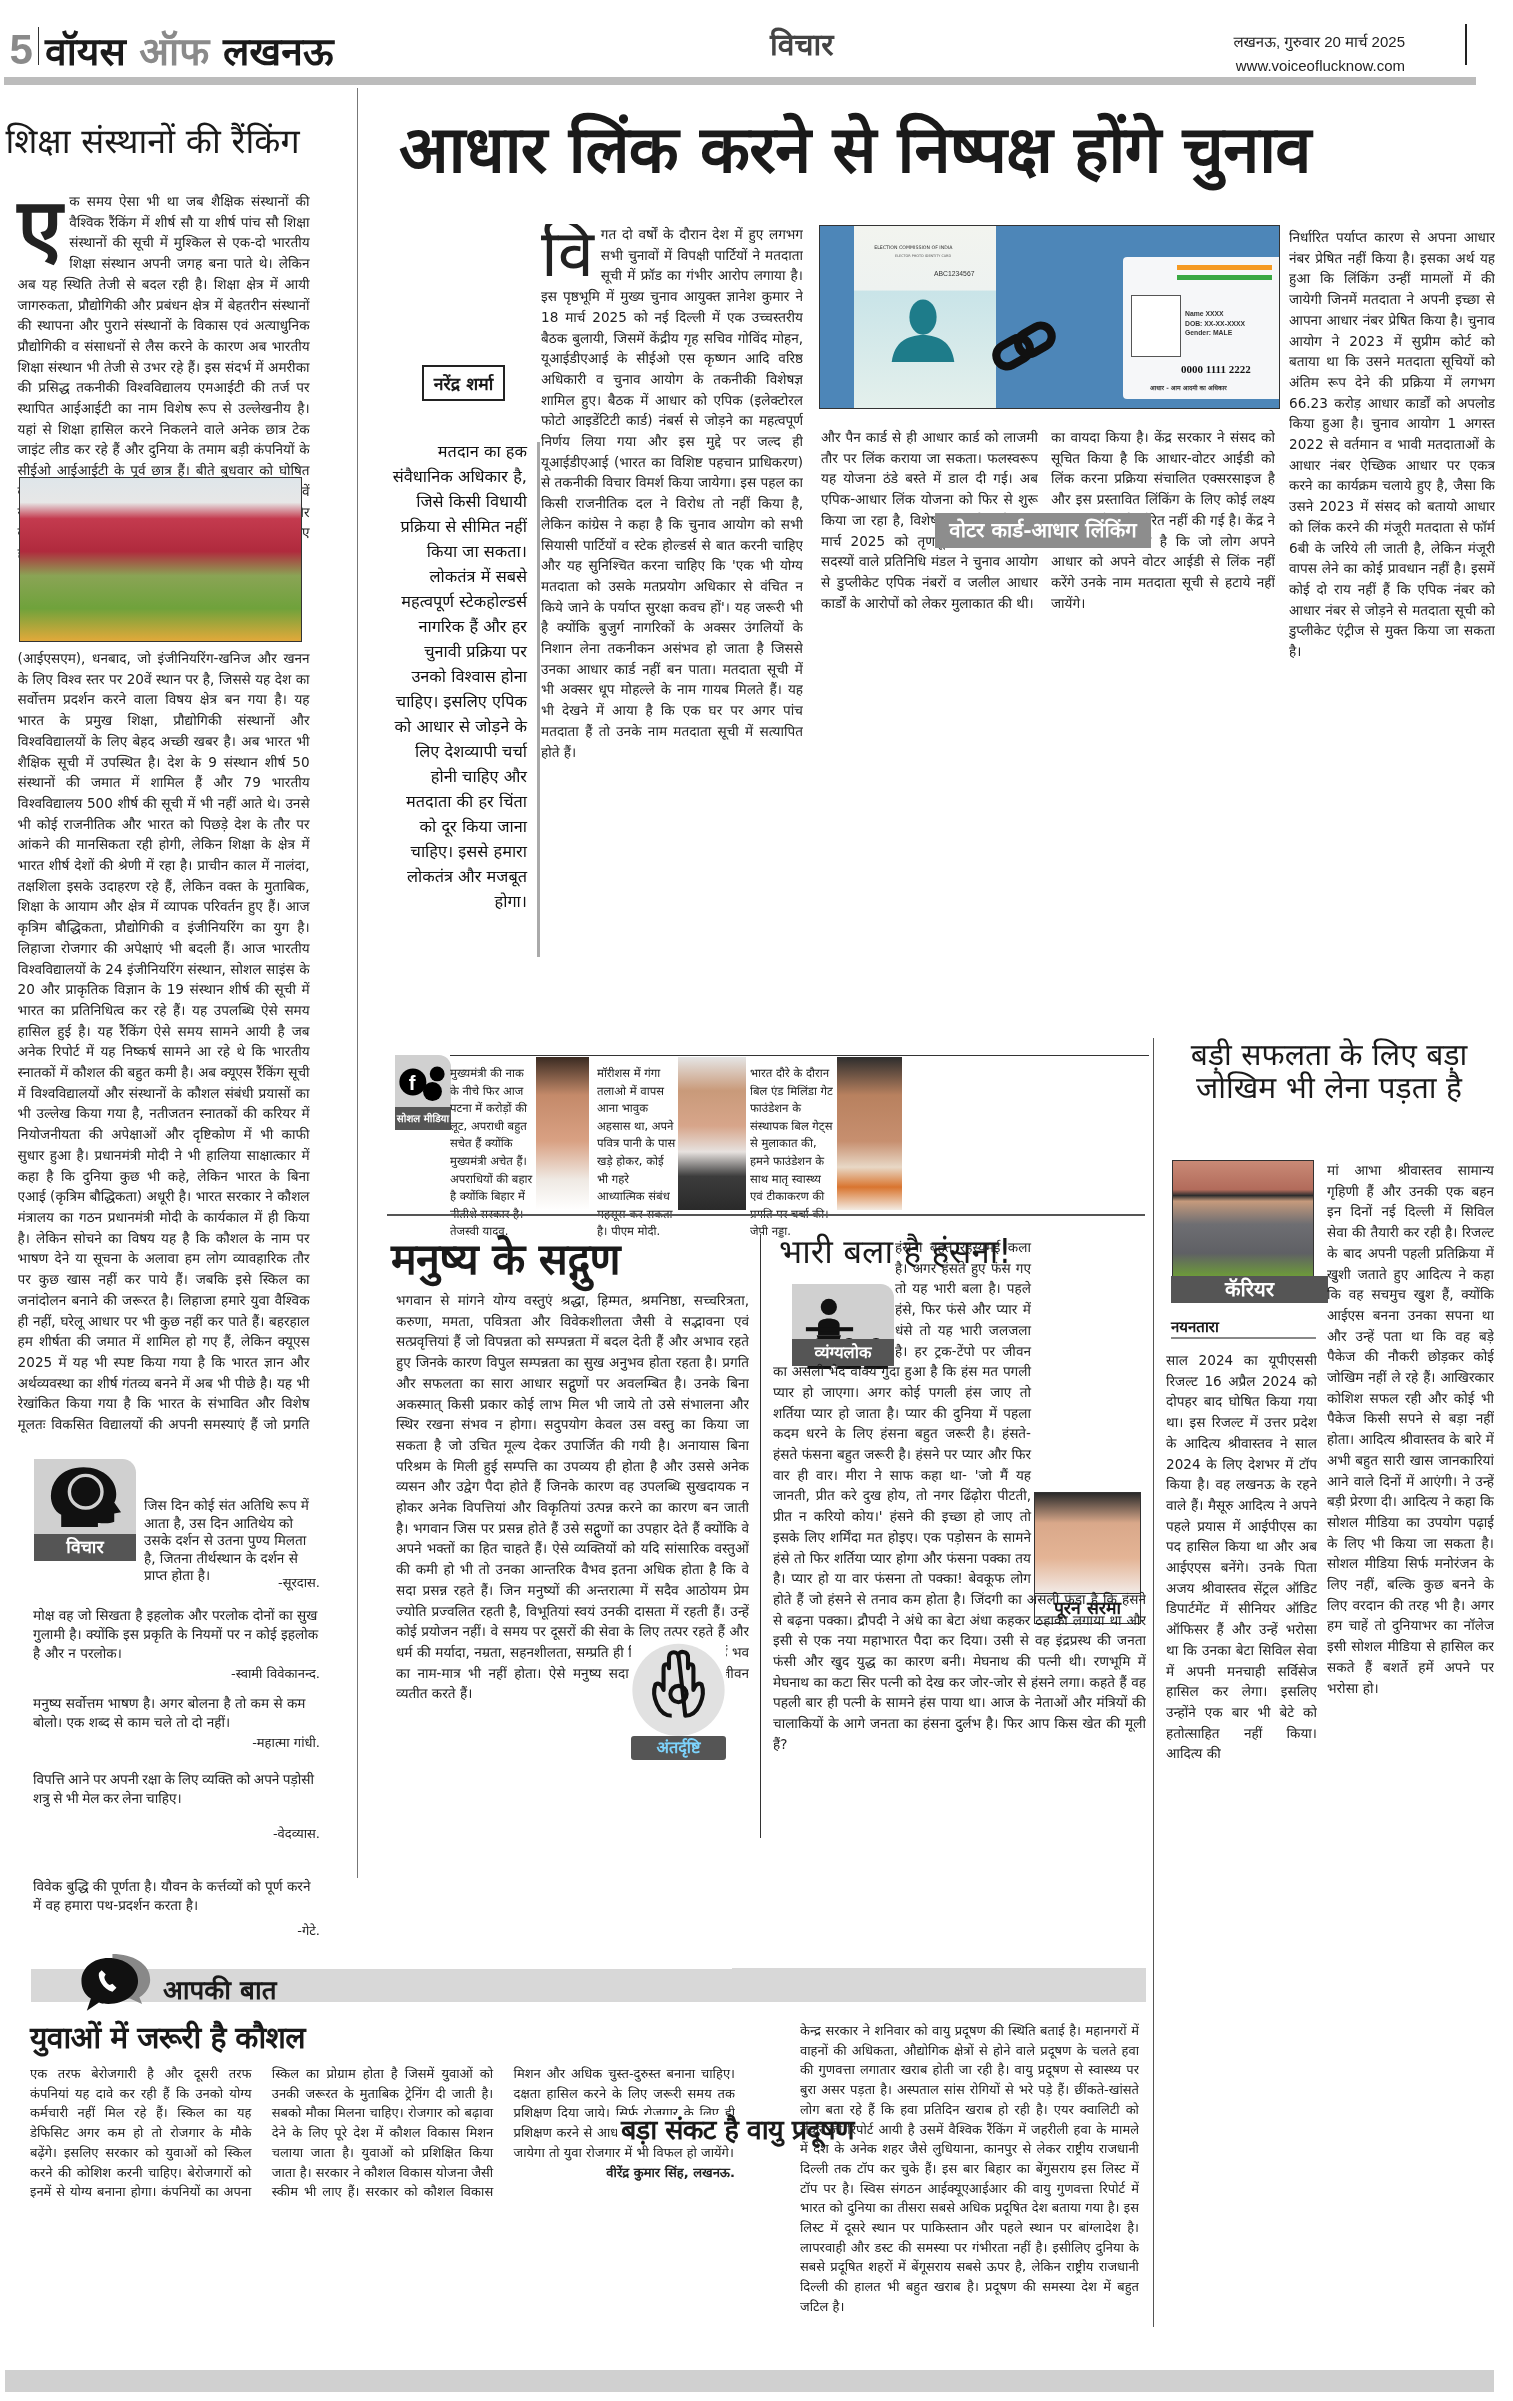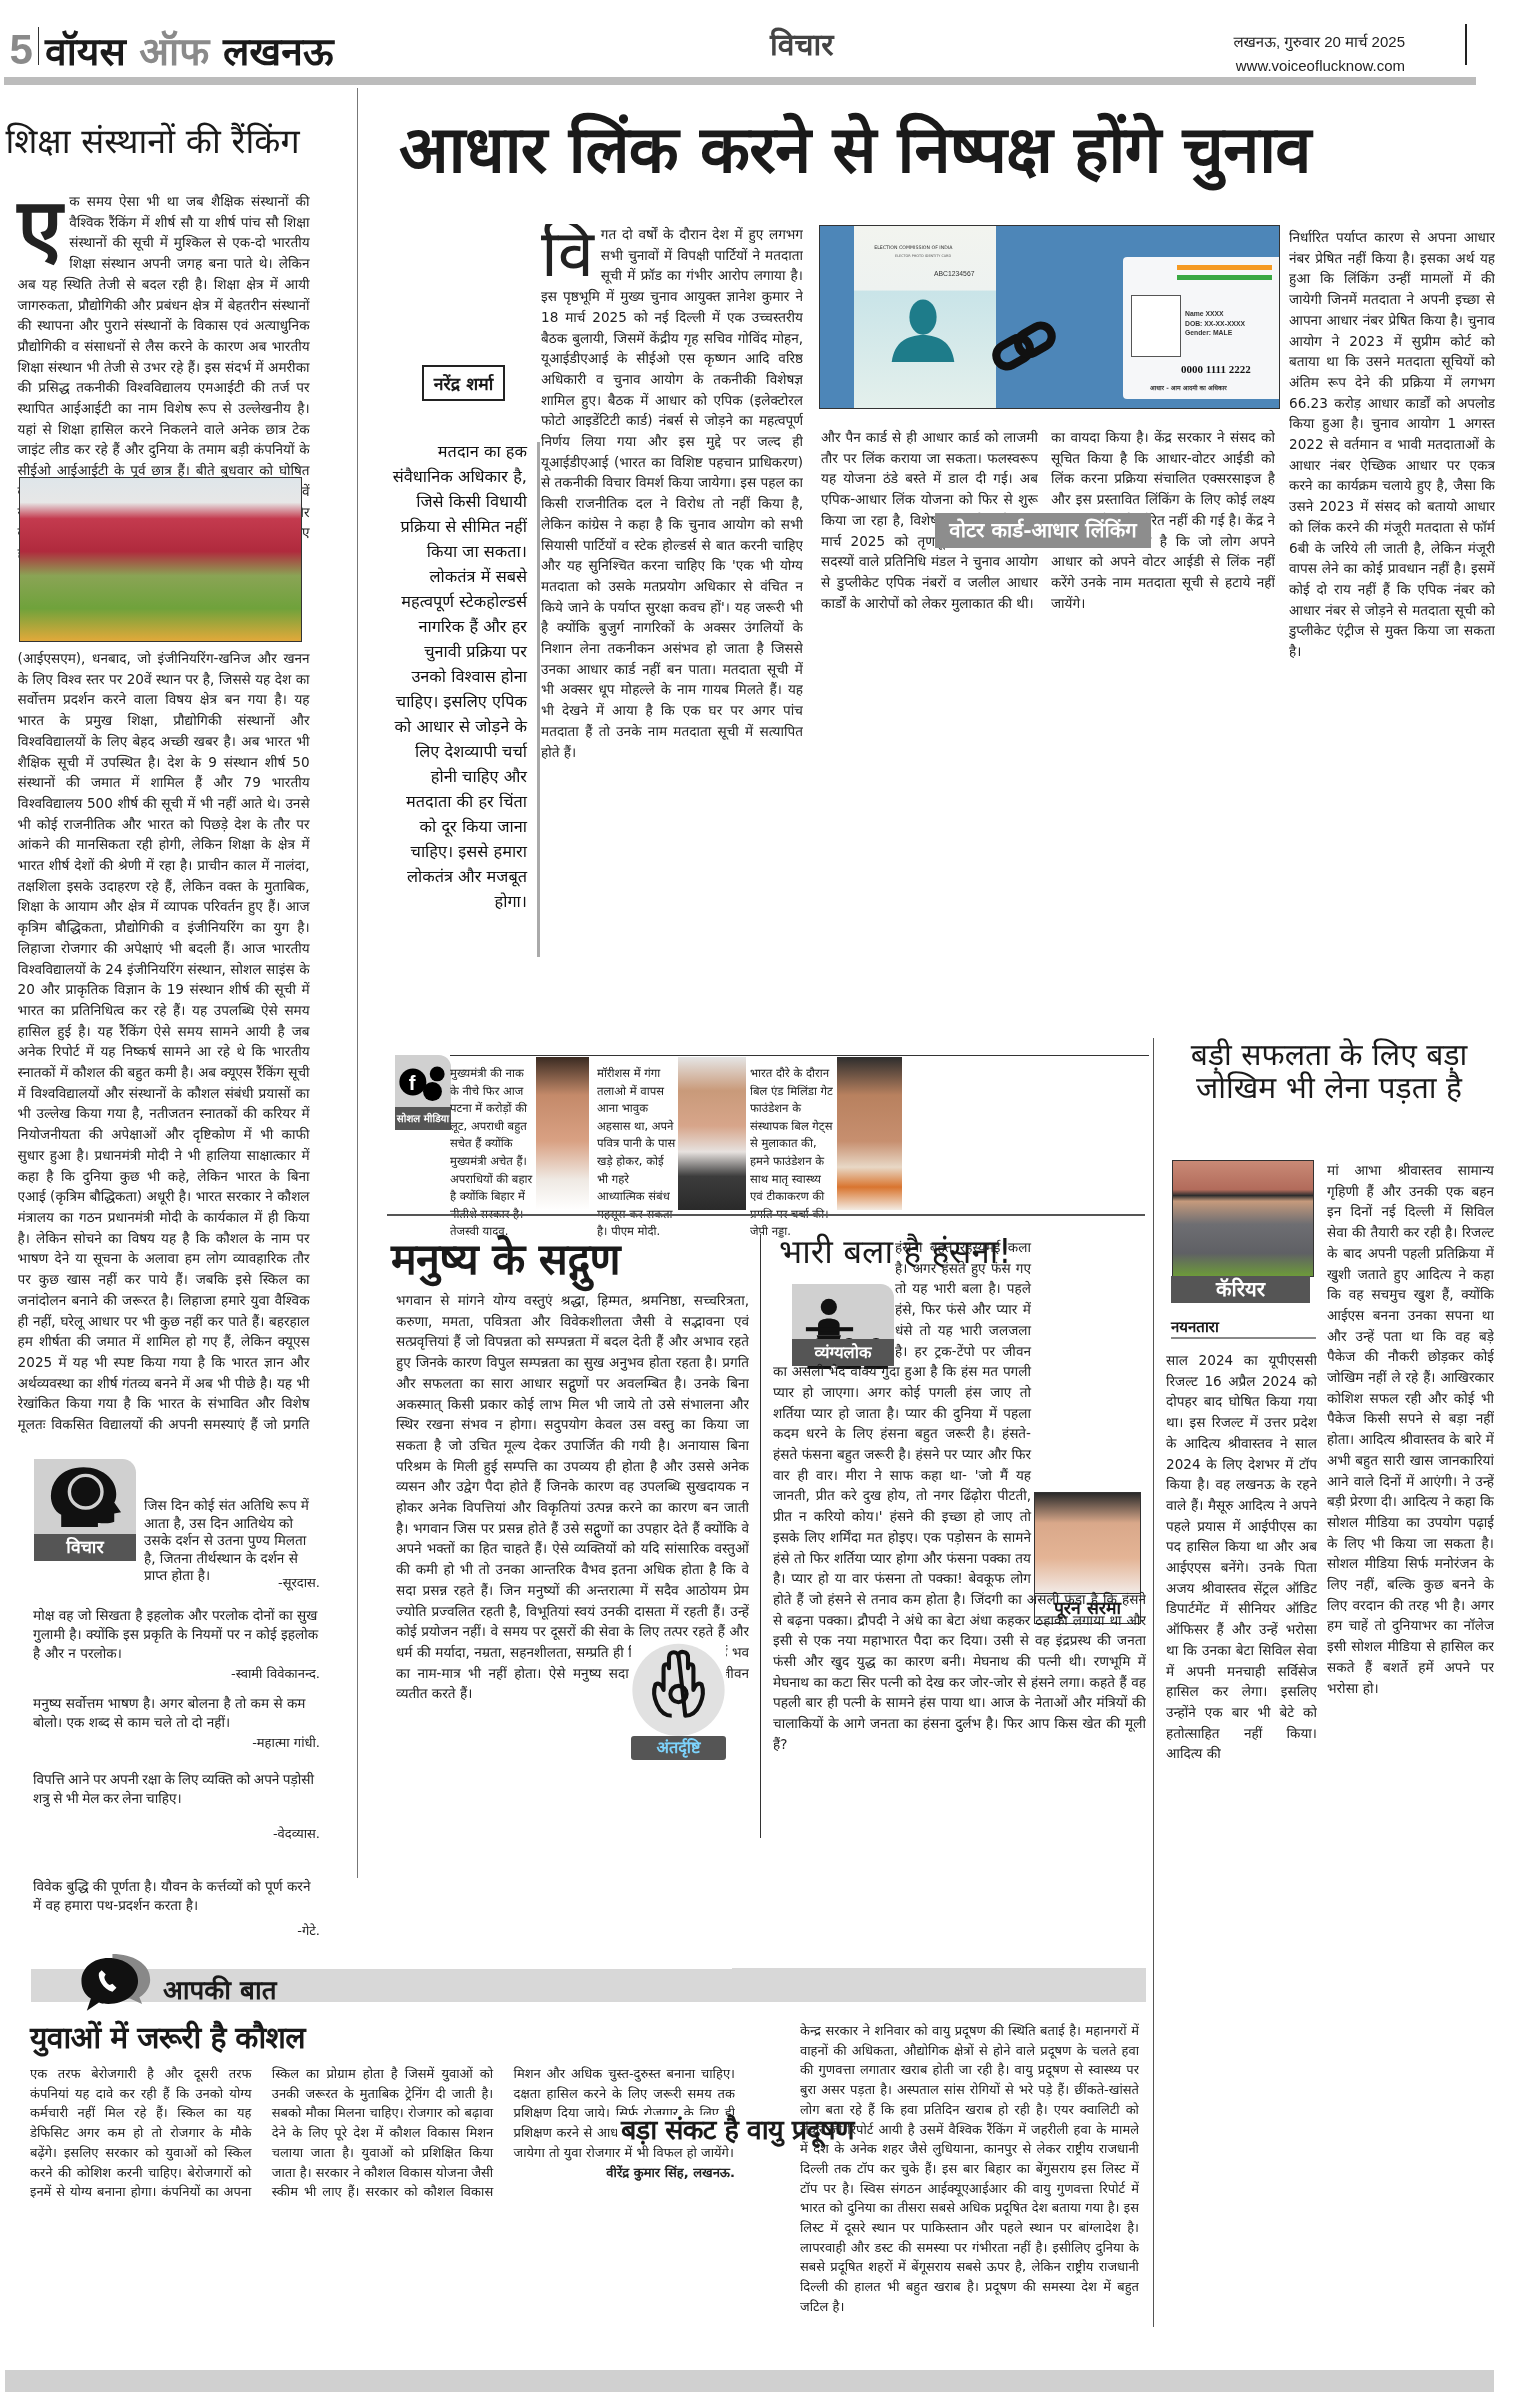--- a/index.html
+++ b/index.html
@@ -151,21 +151,21 @@
 <div class="abs mugshot modi" style="left:678px; top:1057px; width:68px; height:153px;"></div>
 <div class="abs social-quote" style="left:750px; top:1065px; width:87px; font-size:11.5px; line-height:17.6px;">
   <span>भारत दौरे के दौरान बिल एंड मिलिंडा गेट फाउंडेशन के संस्थापक बिल गेट्स से मुलाकात की, हमने फाउंडेशन के साथ मातृ स्वास्थ्य एवं टीकाकरण की प्रगति पर चर्चा की।</span>
   <span>जेपी नड्डा.</span>
 </div>
 <div class="abs mugshot nadda" style="left:837px; top:1057px; width:65px; height:153px;"></div>
 <div class="abs" style="left:387px; top:1214px; width:758px; height:2px; background:#555;"></div>
 
 <div class="abs small-head" style="left:1166px; top:1038px; width:326px; font-size:30px; text-align:center;">बड़ी सफलता के लिए बड़ा जोखिम भी लेना पड़ता है</div>
 <div class="abs mugshot career photo-box" style="left:1172px; top:1160px; width:142px; height:117px;"></div>
-<div class="abs tag-label" style="left:1171px; top:1276px; width:139px; height:27px; font-size:20.3px; line-height:27px; background:#555;">कॅरियर</div>
+<div class="abs tag-label" style="left:1171px; top:1276px; width:157px; height:27px; font-size:20.3px; line-height:27px; background:#555;">कॅरियर</div>
 <div class="abs" style="left:1171px; top:1316px; font-size:15px; font-weight:bold;">नयनतारा</div>
 <div class="abs" style="left:1171px; top:1337px; width:145px; height:2px; background:#888;"></div>
 <div class="abs body-text" style="left:1327px; top:1160px; width:167px; height:1112px; overflow:hidden;">
   <span>मां आभा श्रीवास्तव सामान्य गृहिणी हैं और उनकी एक बहन इन दिनों नई दिल्ली में सिविल सेवा की तैयारी कर रही है। रिजल्ट के बाद अपनी पहली प्रतिक्रिया में खुशी जताते हुए आदित्य ने कहा कि वह सचमुच खुश हैं, क्योंकि आईएस बनना उनका सपना था और उन्हें पता था कि वह बड़े पैकेज की नौकरी छोड़कर कोई जोखिम नहीं ले रहे हैं। आखिरकार कोशिश सफल रही और कोई भी पैकेज किसी सपने से बड़ा नहीं होता। आदित्य श्रीवास्तव के बारे में अभी बहुत सारी खास जानकारियां आने वाले दिनों में आएंगी।</span>
   <span>ने उन्हें बड़ी प्रेरणा दी। आदित्य ने कहा कि सोशल मीडिया का उपयोग पढ़ाई के लिए भी किया जा सकता है। सोशल मीडिया सिर्फ मनोरंजन के लिए नहीं, बल्कि कुछ बनने के लिए वरदान की तरह भी है। अगर हम चाहें तो दुनियाभर का नॉलेज इसी सोशल मीडिया से हासिल कर सकते हैं बशर्ते हमें अपने पर भरोसा हो।</span>
 </div>
 <div class="abs body-text" style="left:1166px; top:1350px; width:151px; height:936px; overflow:hidden;">साल 2024 का यूपीएससी रिजल्ट 16 अप्रैल 2024 को दोपहर बाद घोषित किया गया था। इस रिजल्ट में उत्तर प्रदेश के आदित्य श्रीवास्तव ने साल 2024 के लिए देशभर में टॉप किया है। वह लखनऊ के रहने वाले हैं। मैसूरु आदित्य ने अपने पहले प्रयास में आईपीएस का पद हासिल किया था और अब आईएएस बनेंगे। उनके पिता अजय श्रीवास्तव सेंट्रल ऑडिट डिपार्टमेंट में सीनियर ऑडिट ऑफिसर हैं और उन्हें भरोसा था कि उनका बेटा सिविल सेवा में अपनी मनचाही सर्विसेज हासिल कर लेगा। इसलिए उन्होंने एक बार भी बेटे को हतोत्साहित नहीं किया। आदित्य की</div>
 
 <div class="abs big-head" style="left:391px; top:1236px; font-size:43px;">मनुष्य के सद्गुण</div>
 <div class="abs body-text" style="left:396px; top:1290px; width:353px; height:563px; overflow:hidden;">भगवान से मांगने योग्य वस्तुएं श्रद्धा, हिम्मत, श्रमनिष्ठा, सच्चरित्रता, करुणा, ममता, पवित्रता और विवेकशीलता जैसी वे सद्भावना एवं सत्प्रवृत्तियां हैं जो विपन्नता को सम्पन्नता में बदल देती हैं और अभाव रहते हुए जिनके कारण विपुल सम्पन्नता का सुख अनुभव होता रहता है। प्रगति और सफलता का सारा आधार सद्गुणों पर अवलम्बित है। उनके बिना अकस्मात् किसी प्रकार कोई लाभ मिल भी जाये तो उसे संभालना और स्थिर रखना संभव न होगा। सदुपयोग केवल उस वस्तु का किया जा सकता है जो उचित मूल्य देकर उपार्जित की गयी है। अनायास बिना परिश्रम के मिली हुई सम्पत्ति का उपव्यय ही होता है और उससे अनेक व्यसन और उद्वेग पैदा होते हैं जिनके कारण वह उपलब्धि सुखदायक न होकर अनेक विपत्तियां और विकृतियां उत्पन्न करने का कारण बन जाती है। भगवान जिस पर प्रसन्न होते हैं उसे सद्गुणों का उपहार देते हैं क्योंकि वे अपने भक्तों का हित चाहते हैं। ऐसे व्यक्तियों को यदि सांसारिक वस्तुओं की कमी हो भी तो उनका आन्तरिक वैभव इतना अधिक होता है कि वे सदा प्रसन्न रहते हैं। जिन मनुष्यों की अन्तरात्मा में सदैव आठोयम प्रेम ज्योति प्रज्वलित रहती है, विभूतियां स्वयं उनकी दासता में रहती हैं। उन्हें कोई प्रयोजन नहीं। वे समय पर दूसरों की सेवा के लिए तत्पर रहते हैं और धर्म की मर्यादा, नम्रता, सहनशीलता, सम्प्रति ही जिनका भाव है, उन्हें भव का नाम-मात्र भी नहीं होता। ऐसे मनुष्य सदा ही शान्ति युक्त जीवन व्यतीत करते हैं।</div>

